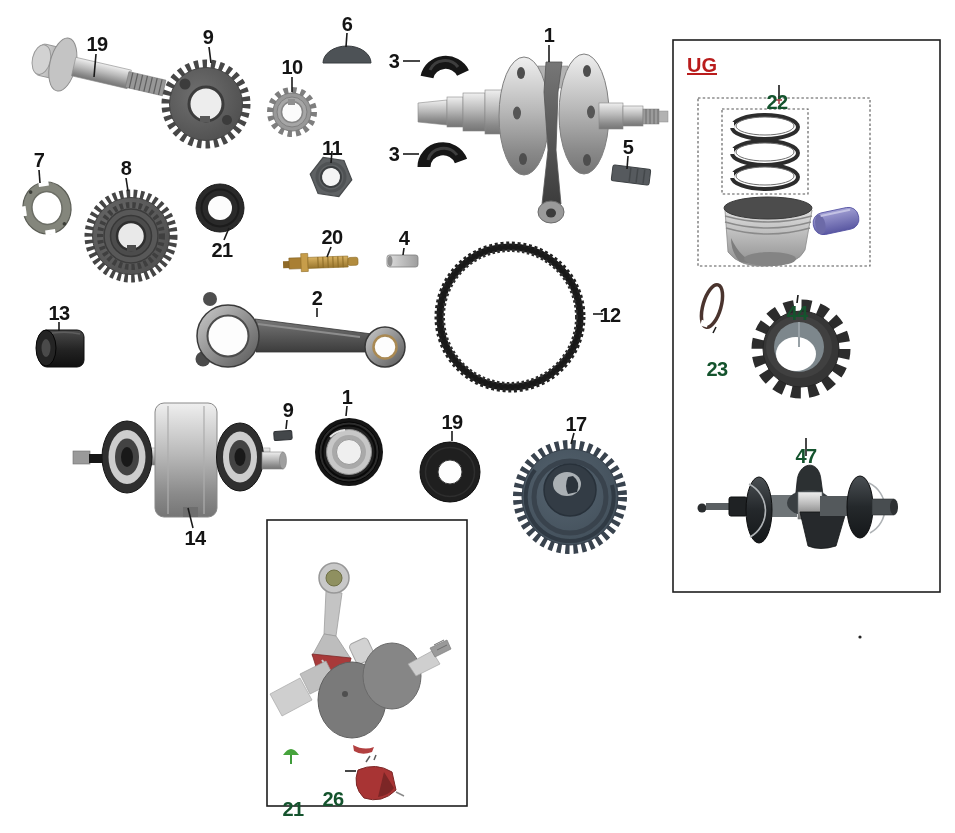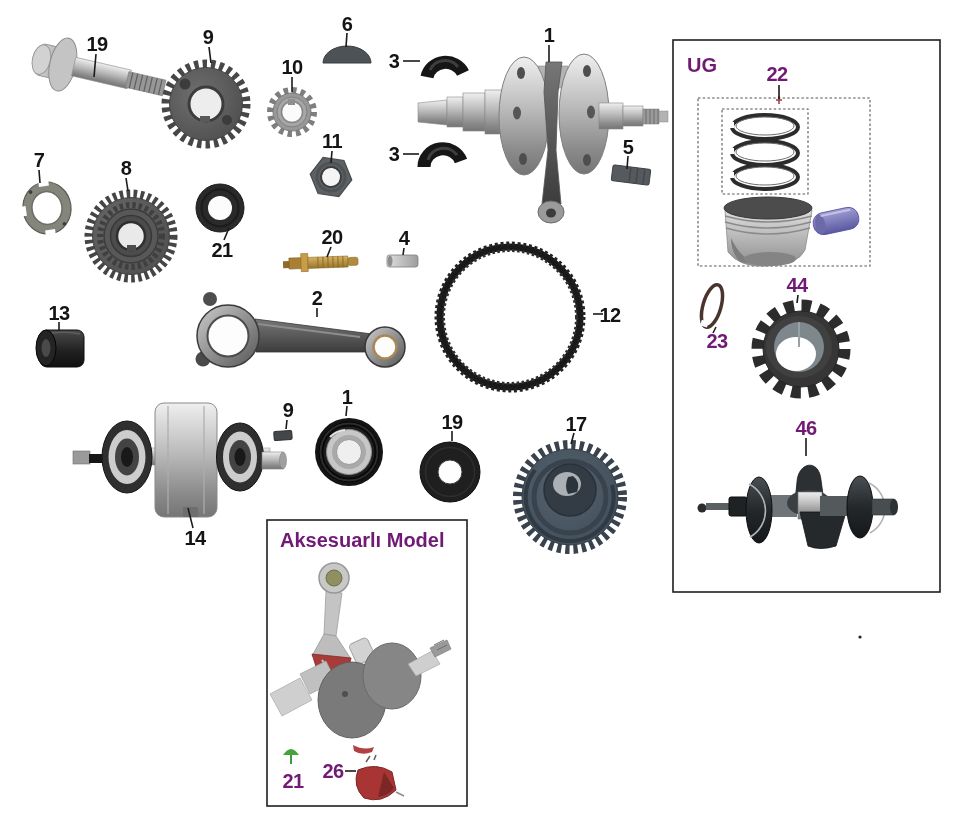--- a/index.html
+++ b/index.html
@@ -2,23 +2,23 @@
 <html><head>
 <meta charset="utf-8">
 <style>
   html,body{margin:0;padding:0;background:#ffffff;}
   .stage{position:relative;width:955px;height:833px;background:#ffffff;overflow:hidden;
          font-family:"Liberation Sans",sans-serif;}
   .stage svg{position:absolute;left:0;top:0;}
   .lbl{position:absolute;transform:translate(-50%,-50%);
        font:bold 20px "Liberation Sans",sans-serif;color:#141414;
        letter-spacing:-0.5px;white-space:nowrap;line-height:1;}
-  .lbl.red{color:#701a75;}
+  .lbl.red{color:#14532d;margin-top:28px;}
   .boxtitle{position:absolute;transform:translate(0,-50%);
-       font:bold 20px "Liberation Sans",sans-serif;color:#701a75;white-space:nowrap;line-height:1;}
+       font:bold 20px "Liberation Sans",sans-serif;color:#b91c1c;white-space:nowrap;line-height:1;text-decoration:underline;}
 </style>
 </head>
 <body>
 
 <div class="stage">
 
 <svg width="955" height="833" viewBox="0 0 955 833">
   <defs>
     <linearGradient id="metalV" x1="0" y1="0" x2="0" y2="1">
       <stop offset="0" stop-color="#efefef"></stop>
@@ -398,34 +398,33 @@
 <span class="lbl" style="left:208px;top:37px">9</span>
 <span class="lbl" style="left:292px;top:67px">10</span>
 <span class="lbl" style="left:347px;top:24px">6</span>
 <span class="lbl" style="left:394px;top:61px">3</span>
 <span class="lbl" style="left:394px;top:154px">3</span>
 <span class="lbl" style="left:549px;top:35px">1</span>
 <span class="lbl" style="left:628px;top:147px">5</span>
 <span class="lbl" style="left:39px;top:160px">7</span>
 <span class="lbl" style="left:126px;top:168px">8</span>
 <span class="lbl" style="left:222px;top:250px">21</span>
-<span class="lbl" style="left:332px;top:141px">11</span>
+<span class="lbl" style="left:332px;top:148px">11</span>
 <span class="lbl" style="left:332px;top:237px">20</span>
 <span class="lbl" style="left:404px;top:238px">4</span>
 <span class="lbl" style="left:317px;top:298px">2</span>
 <span class="lbl" style="left:610px;top:315px">12</span>
 <span class="lbl" style="left:59px;top:313px">13</span>
 <span class="lbl" style="left:195px;top:538px">14</span>
 <span class="lbl" style="left:288px;top:410px">9</span>
 <span class="lbl" style="left:347px;top:397px">1</span>
 <span class="lbl" style="left:452px;top:422px">19</span>
 <span class="lbl" style="left:576px;top:424px">17</span>
 <span class="lbl red" style="left:777px;top:74px">22</span>
 <span class="lbl red" style="left:717px;top:341px">23</span>
 <span class="lbl red" style="left:797px;top:285px">44</span>
-<span class="lbl red" style="left:806px;top:428px">46</span>
+<span class="lbl red" style="left:806px;top:428px">47</span>
 <span class="lbl red" style="left:333px;top:771px">26</span>
 <span class="lbl red" style="left:293px;top:781px">21</span>
 
 <span class="boxtitle" style="left:687px;top:65px">UG</span>
-<span class="boxtitle" style="left:280px;top:540px">Aksesuarlı Model</span>
 
 </div>
 
 </body></html>

